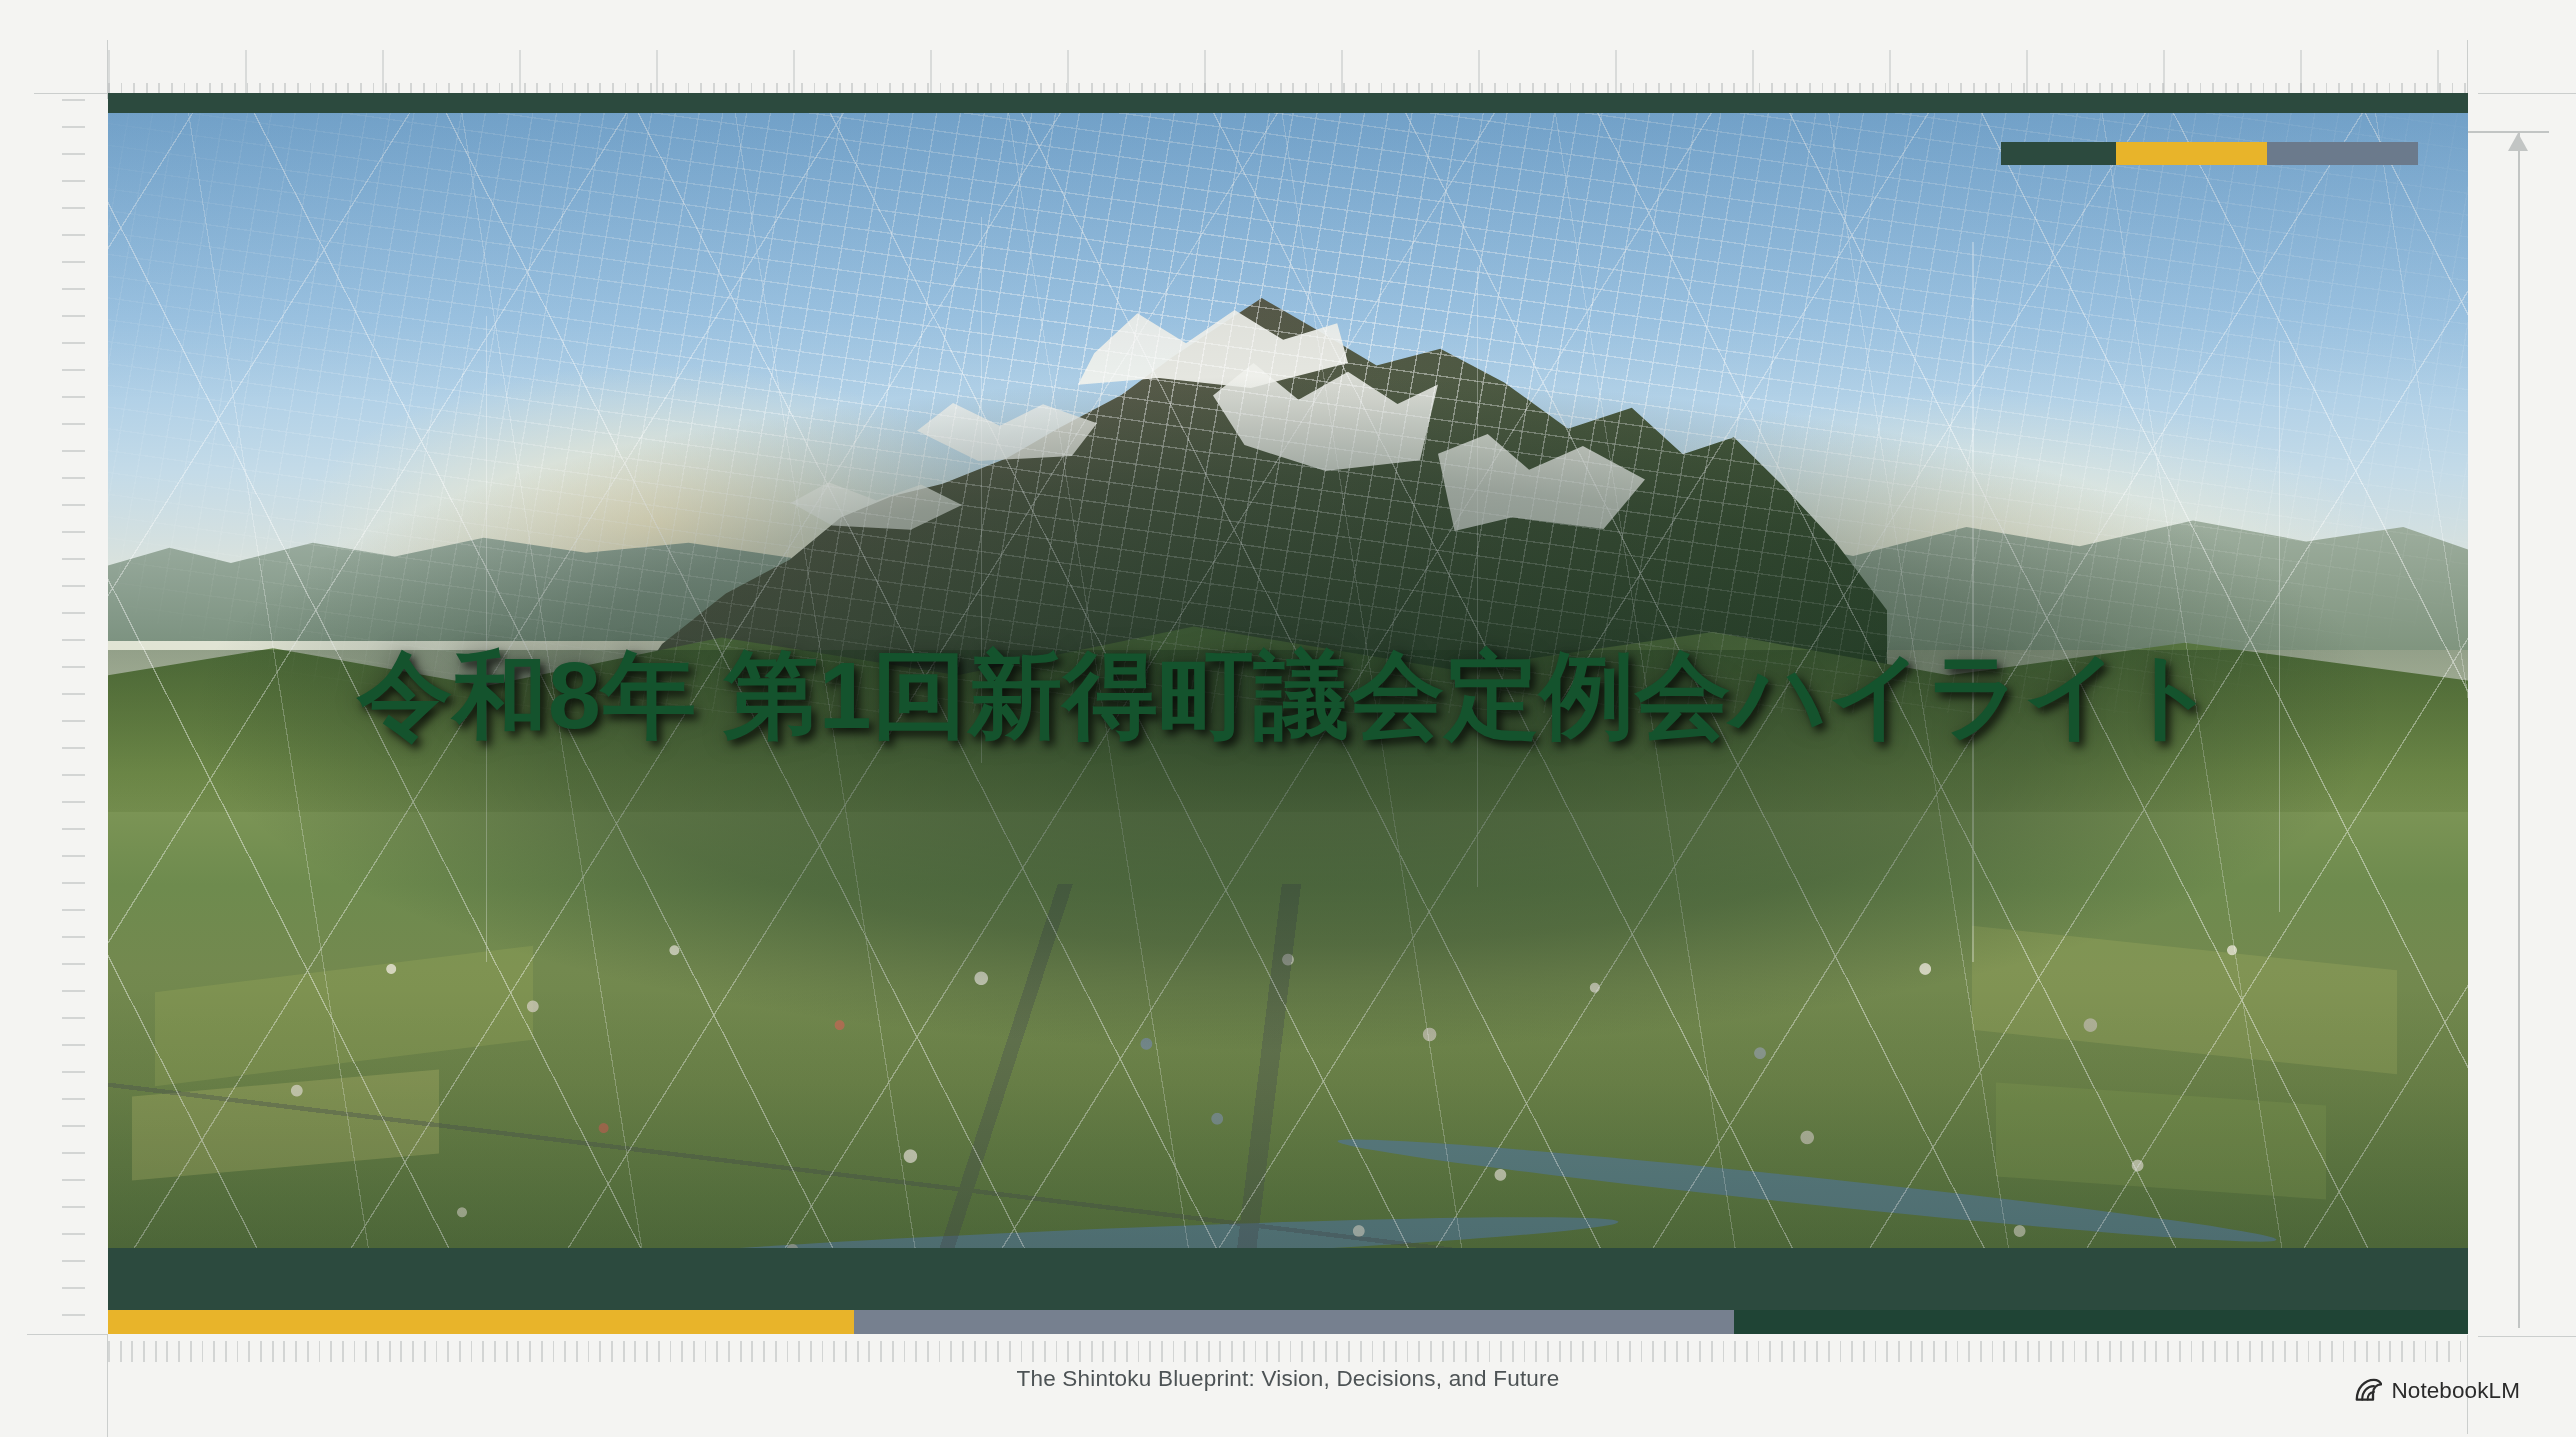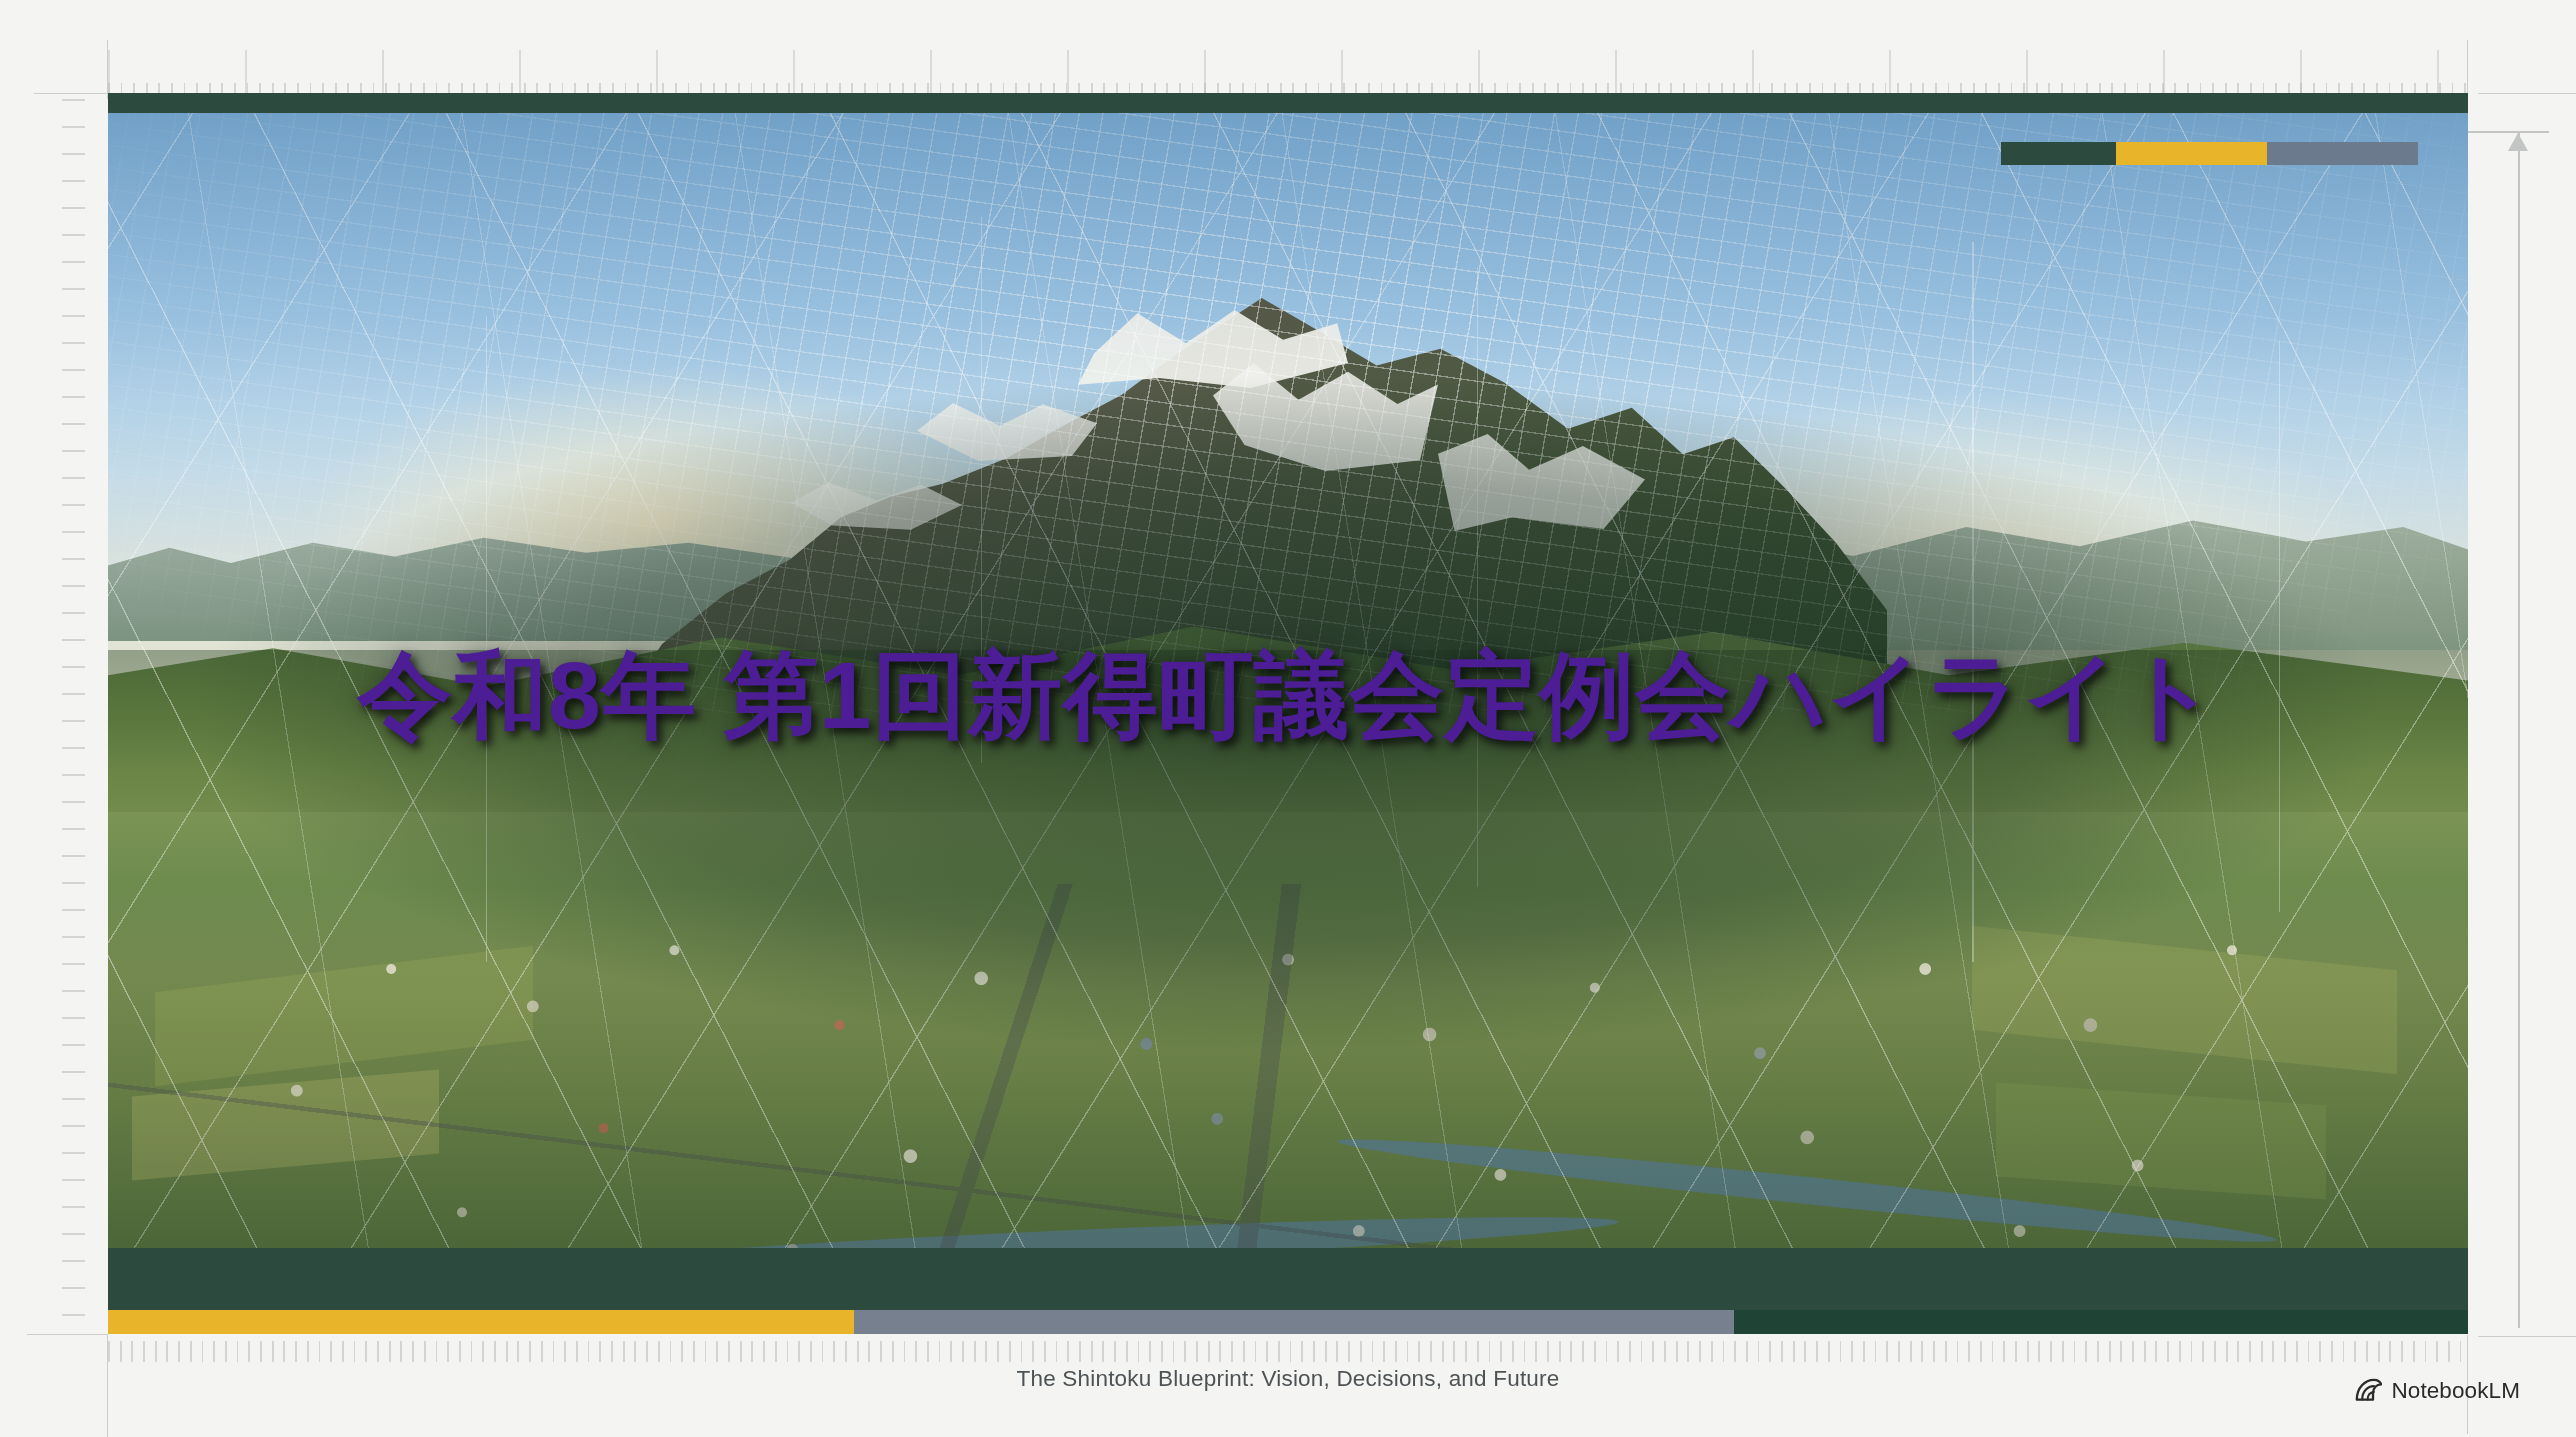--- a/index.html
+++ b/index.html
@@ -214,21 +214,21 @@
   #swatches{position:absolute;right:50px;top:49px;display:flex;z-index:35;}
   #swatches>i{display:block;height:23.4px;}
 
   
   #titlewrap{
     position:absolute;left:0;right:0;top:0;bottom:0;z-index:36;
     display:flex;flex-direction:column;align-items:center;justify-content:center;
     padding-bottom:36px;box-sizing:border-box;
   }
   #title{
-    color:#4c1d95;font-weight:bold;font-size:95px;line-height:1.1;
+    color:#14532d;font-weight:bold;font-size:95px;line-height:1.1;
     letter-spacing:0.4px;white-space:nowrap;
     text-shadow:4.5px 5.4px 8px rgba(0,0,0,.72),0 0 25px rgba(0,0,0,.35);
   }
   #subtitle{
     margin-top:27px;color:#fff;font-weight:bold;font-size:47px;
     letter-spacing:0.9px;white-space:nowrap;
     text-shadow:2.7px 3.6px 6.3px rgba(0,0,0,.7),0 0 18px rgba(0,0,0,.3);
   }
 
   

